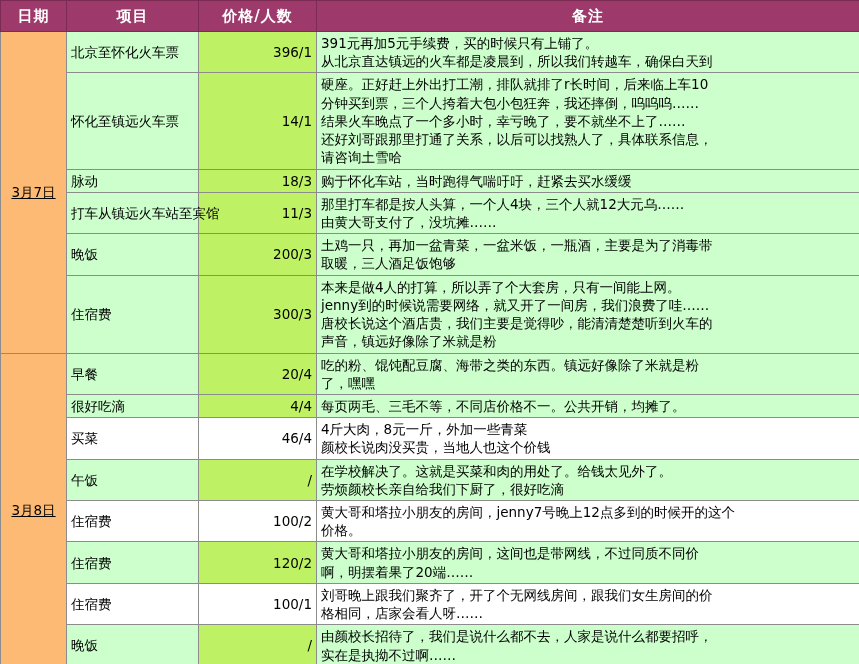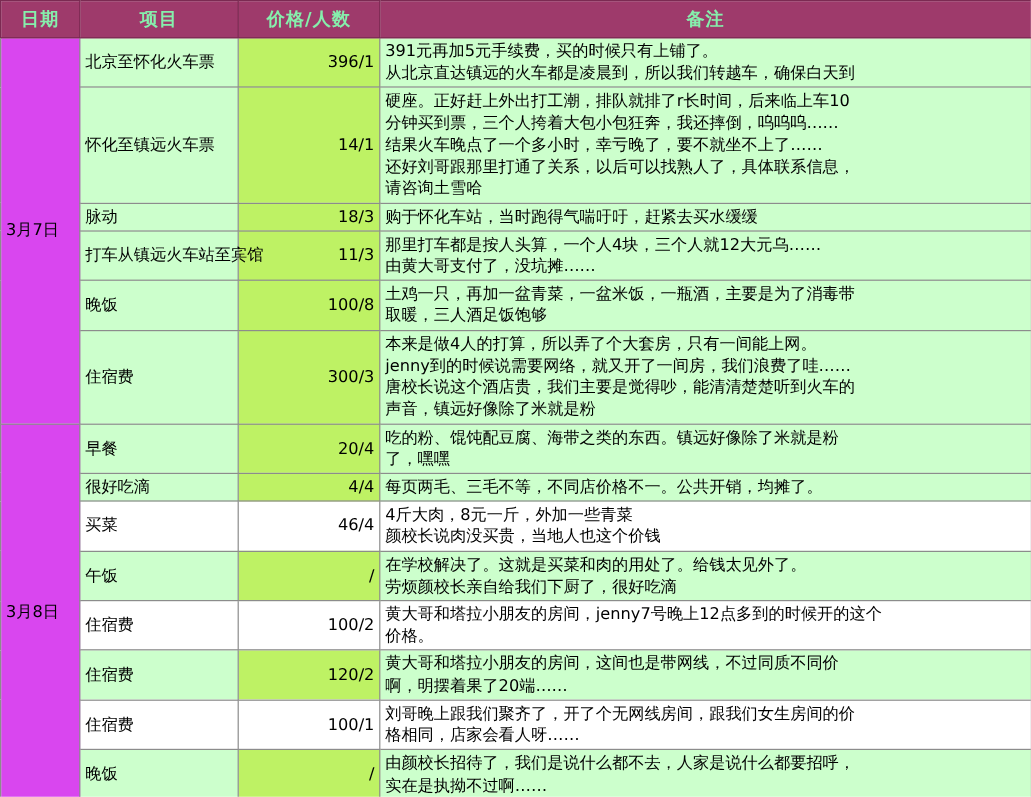--- a/index.html
+++ b/index.html
@@ -19,21 +19,21 @@
     overflow: hidden;
     position: relative;
   }
   table.expense {
     border-collapse: collapse;
     width: 859px;
     table-layout: fixed;
   }
   table.expense th {
     background: #9e3a6b;
-    color: #86efac;
+    color: #ffffff;
     font-weight: bold;
     font-size: 15px;
     height: 28px;
     border: 1px solid #7b2a52;
     text-align: center;
     vertical-align: middle;
     letter-spacing: 1px;
   }
   table.expense td {
     border: 1px solid #8c8c8c;
@@ -41,23 +41,25 @@
     padding: 2px 4px;
     font-size: 13.5px;
     line-height: 1.35;
   }
   col.c-date { width: 66px; }
   col.c-item { width: 132px; }
   col.c-price { width: 118px; }
   col.c-note  { width: 543px; }
 
   td.date {
+    text-align: center;
     vertical-align: middle;
-    background: #d946ef;
+    background: #fdba74;
     font-size: 14px;
+    text-decoration: underline;
   }
   td.item {
     background: #ccffcc;
     text-align: left;
     padding-left: 14px;
     white-space: nowrap;
   }
   td.price {
     background: #bef264;
     text-align: right;
@@ -127,21 +129,21 @@
         <tr>
           <td class="item">打车从镇远火车站至宾馆</td>
           <td class="price">11/3</td>
           <td class="note">
             <span class="note-line">那里打车都是按人头算，一个人4块，三个人就12大元乌……</span>
             <span class="note-line">由黄大哥支付了，没坑摊……</span>
           </td>
         </tr>
         <tr>
           <td class="item">晚饭</td>
-          <td class="price">100/8</td>
+          <td class="price">200/3</td>
           <td class="note">
             <span class="note-line">土鸡一只，再加一盆青菜，一盆米饭，一瓶酒，主要是为了消毒带</span>
             <span class="note-line">取暖，三人酒足饭饱够</span>
           </td>
         </tr>
         <tr>
           <td class="item">住宿费</td>
           <td class="price">300/3</td>
           <td class="note">
             <span class="note-line">本来是做4人的打算，所以弄了个大套房，只有一间能上网。</span>

